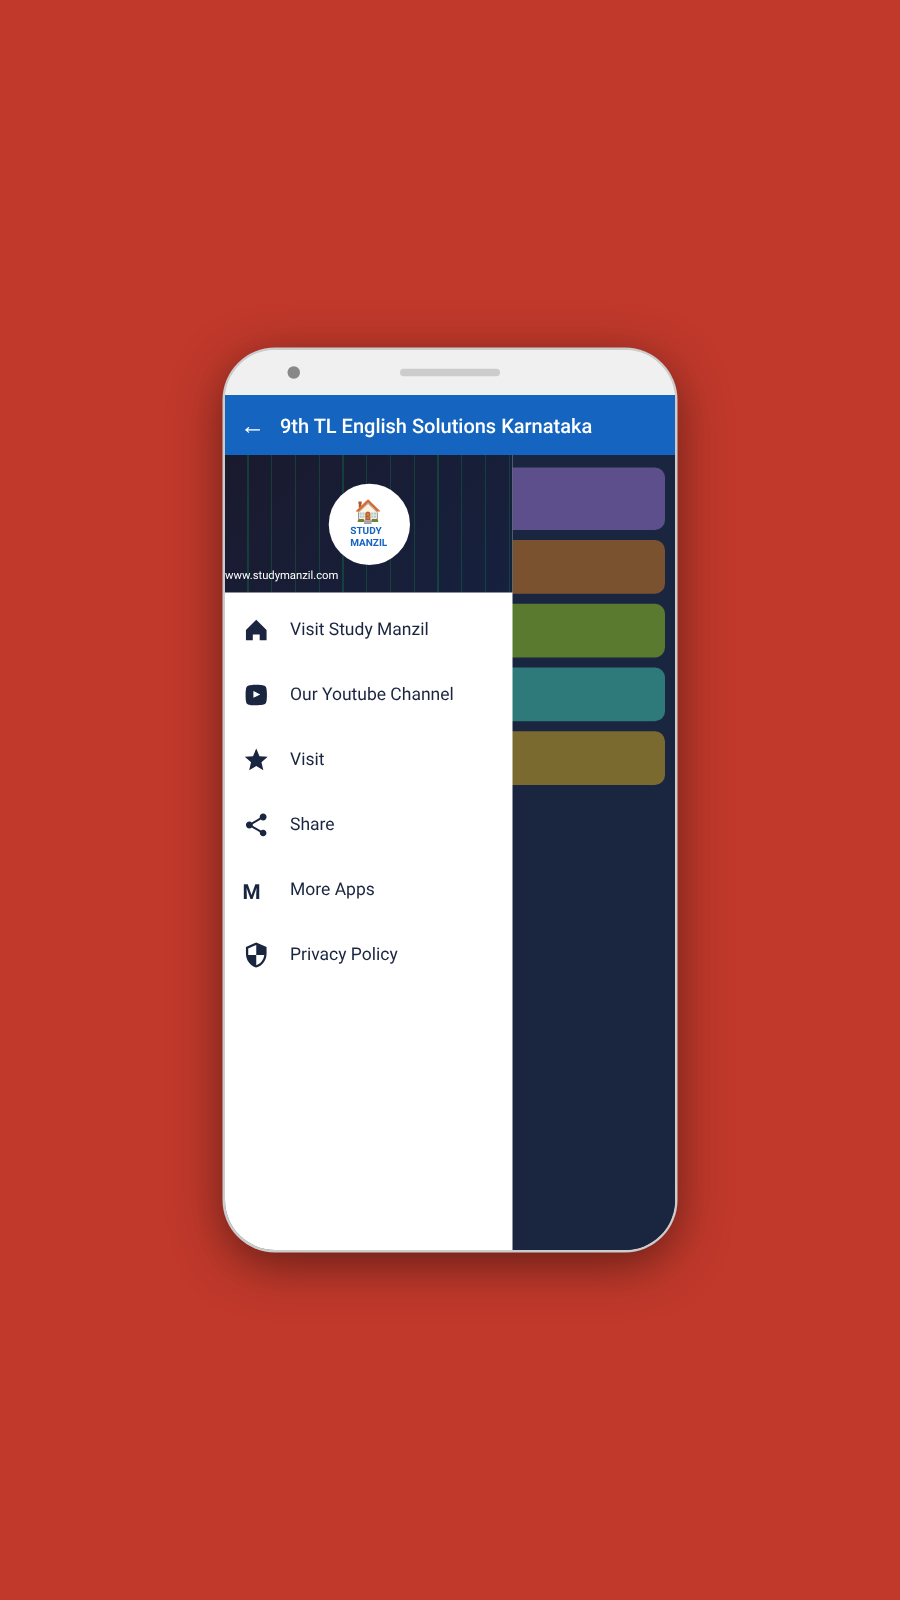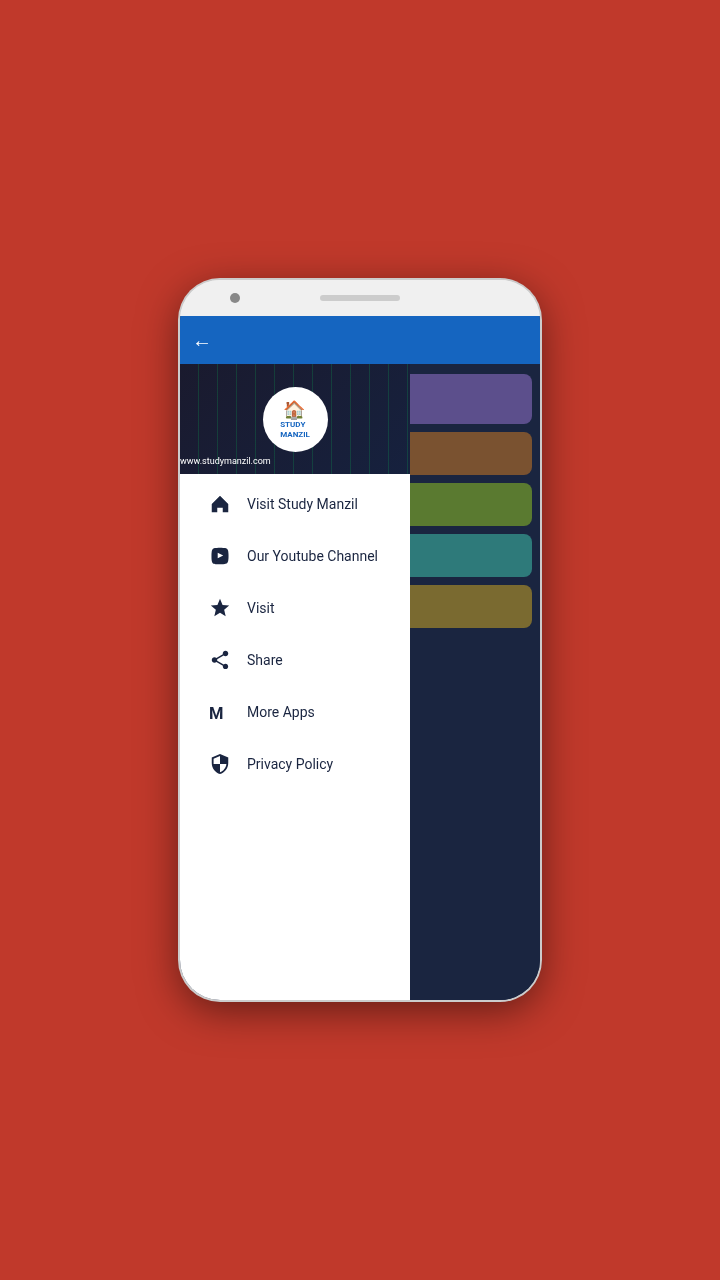--- a/index.html
+++ b/index.html
@@ -173,21 +173,21 @@
     }
 
     
     .menu-list {
       flex: 1;
       padding: 4px 0;
     }
     .menu-item {
       display: flex;
       align-items: center;
-      padding: 13px 27px;
+      padding: 13px 12px;
       cursor: pointer;
       gap: 14px;
     }
     .menu-icon {
       width: 26px;
       height: 26px;
       display: flex;
       align-items: center;
       justify-content: center;
       color: #1a2540;
@@ -212,20 +212,21 @@
 
 <div class="phone-frame">
   <div class="phone-top">
     <div class="phone-camera"></div>
     <div class="phone-speaker"></div>
   </div>
   <div class="screen">
 
     <div class="top-bar">
       <span class="back-arrow">←</span>
+      <span class="top-bar-title">9th TL English Solutions Karnataka</span>
     </div>
 
     <div class="main-content">
 
       <div class="bg-content">
         <div class="bg-card bg-card-purple"></div>
         <div class="bg-card bg-card-brown">es</div>
         <div class="bg-card bg-card-olive">es</div>
         <div class="bg-card bg-card-teal">ding Notes</div>
         <div class="bg-card bg-card-khaki">l Book</div>

